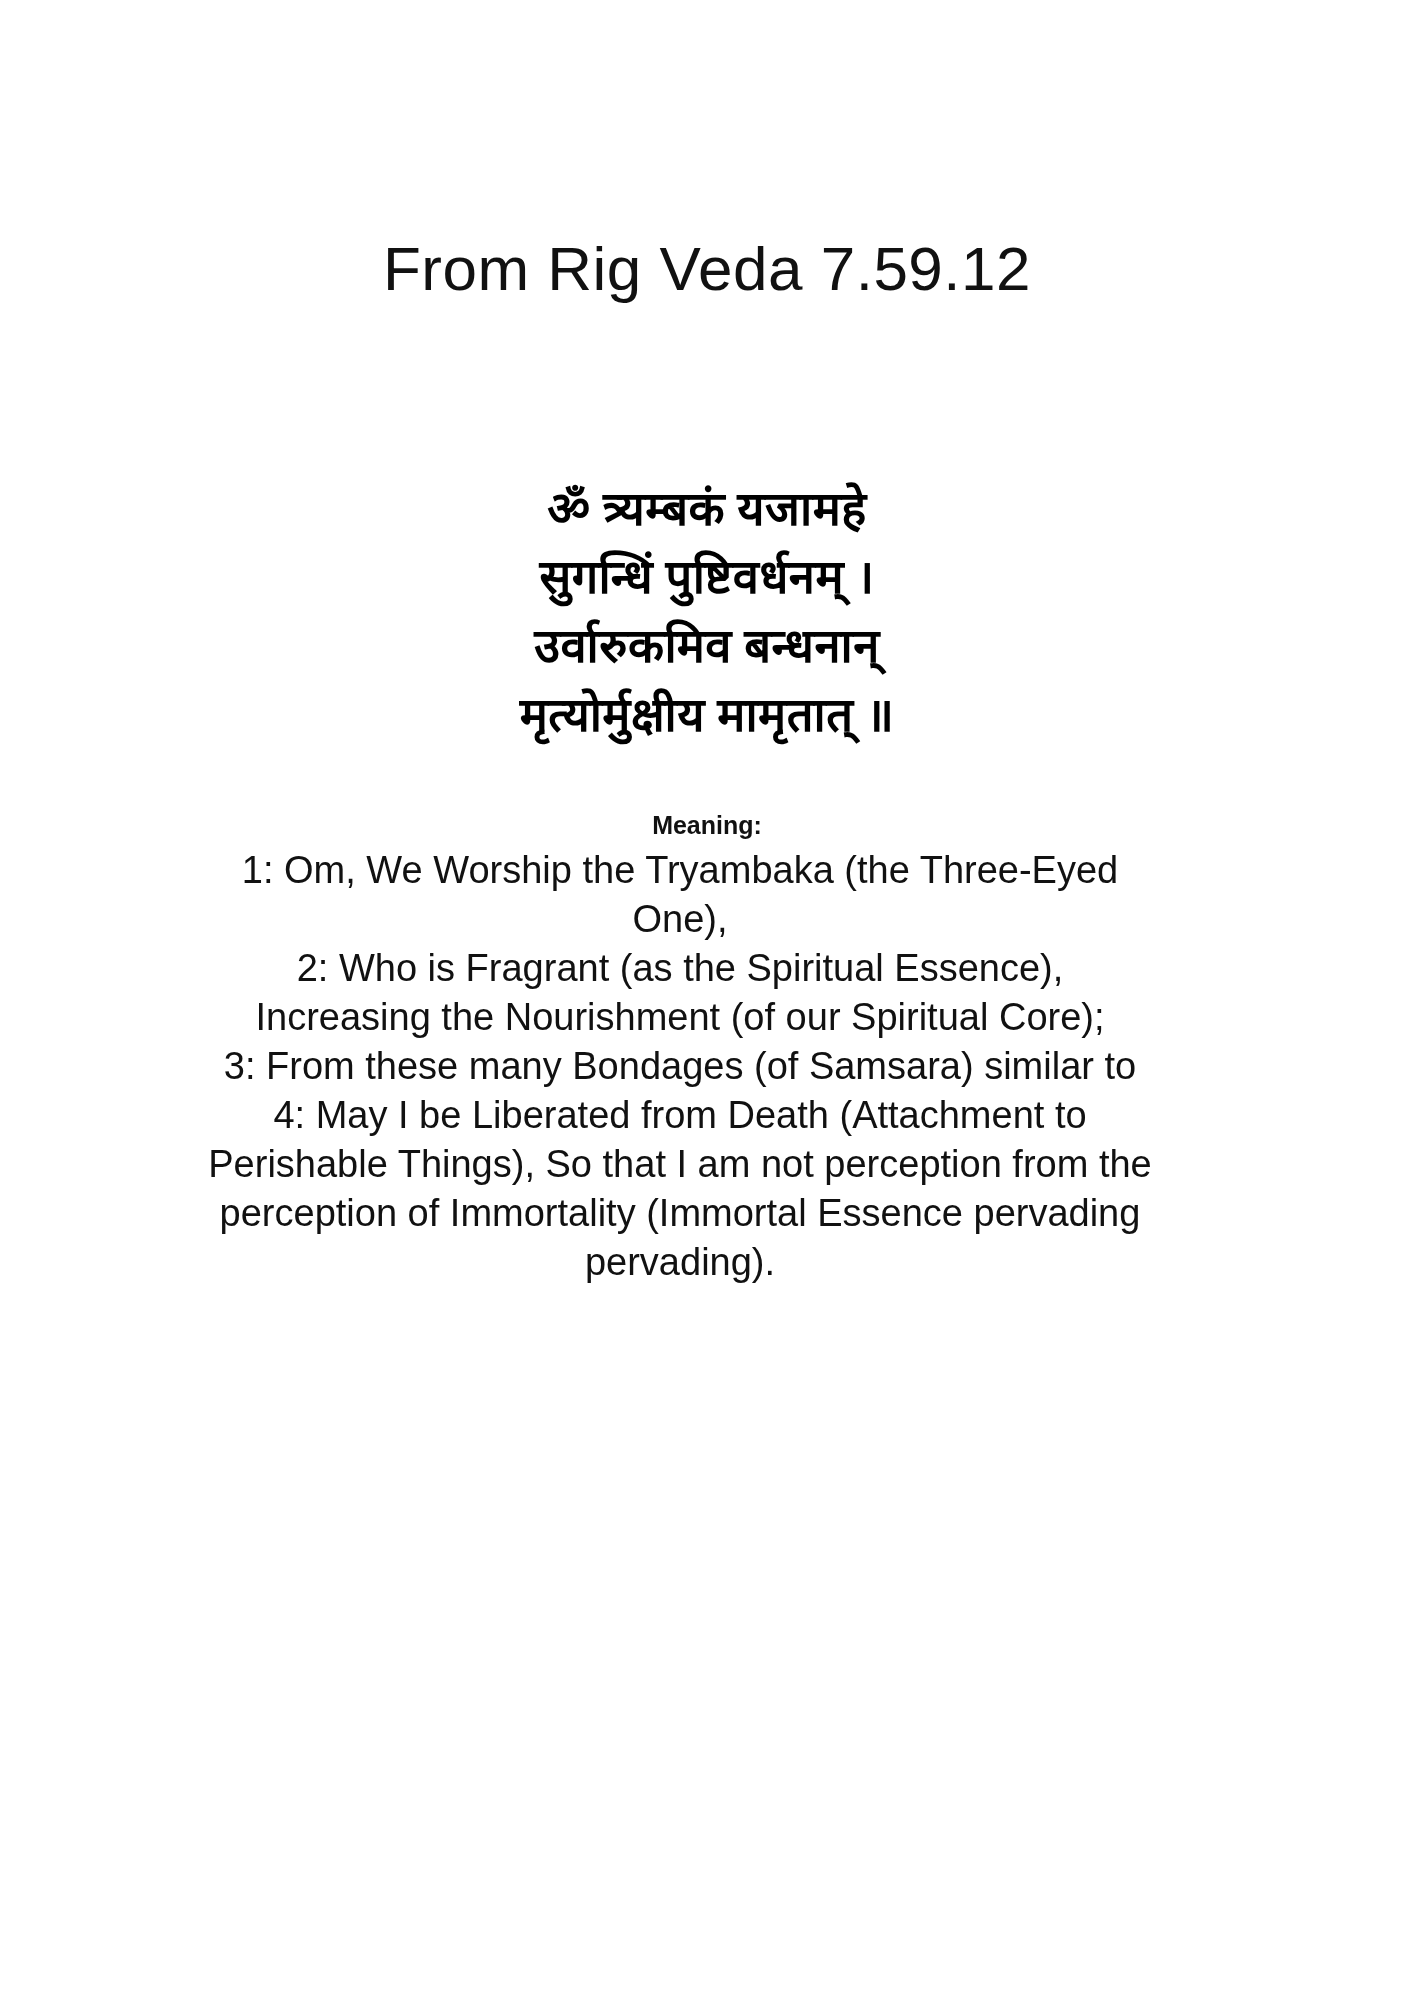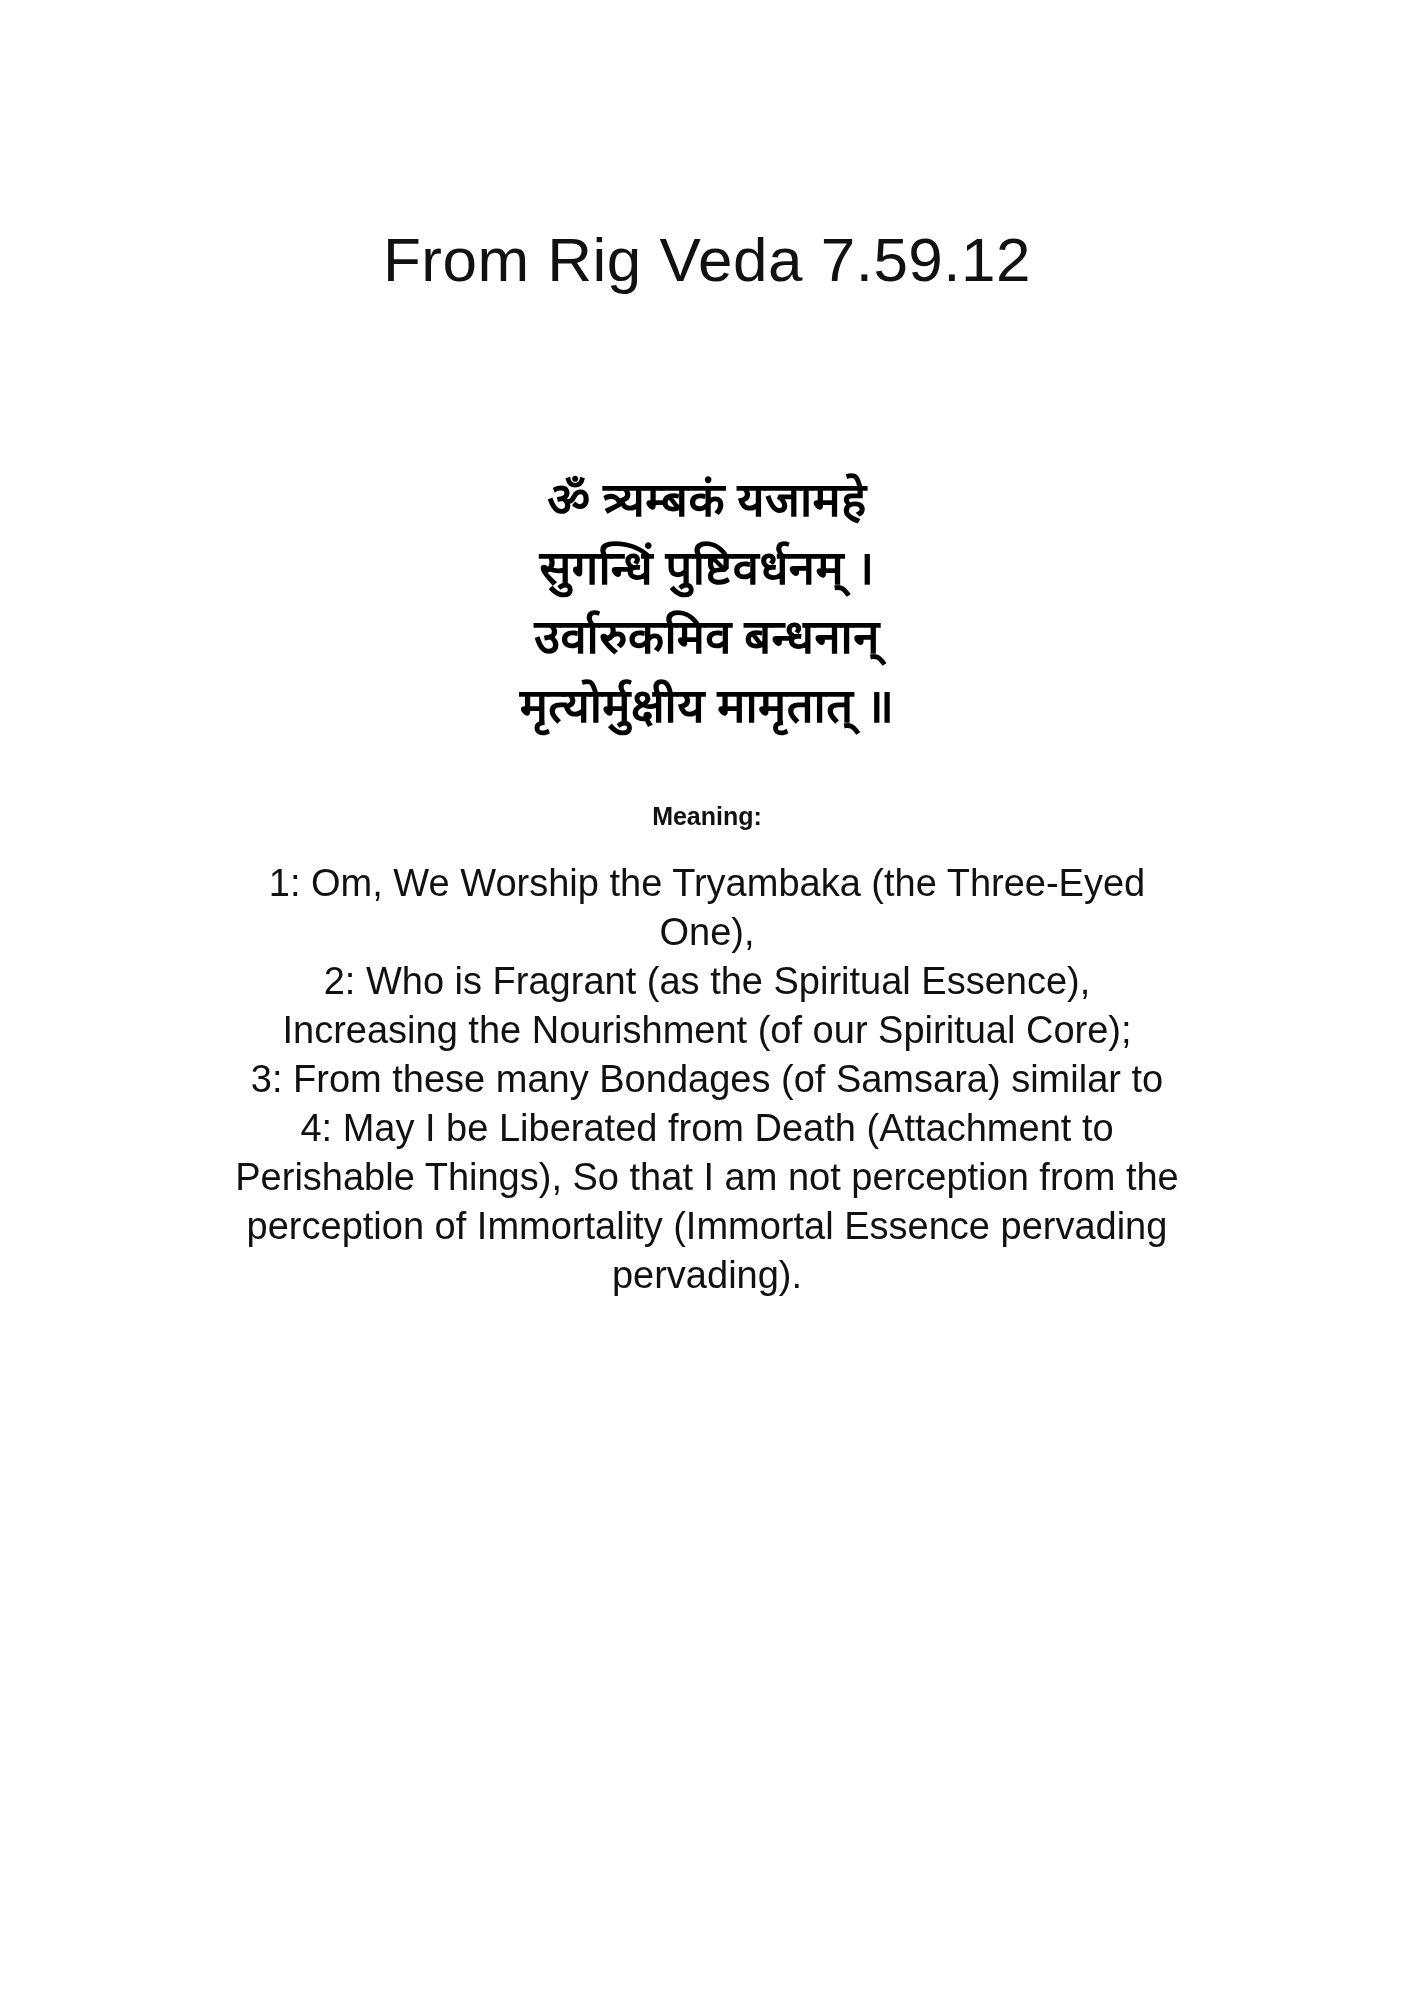--- a/index.html
+++ b/index.html
@@ -11,24 +11,23 @@
     width: 1414px;
     height: 2000px;
     font-family: "Liberation Sans", sans-serif;
     color: #111111;
     overflow: hidden;
   }
   .page {
     width: 1414px;
     height: 2000px;
     box-sizing: border-box;
-    padding: 4px 120px;
+    padding: 13px 120px;
     display: flex;
     flex-direction: column;
-    align-items: center;
   }
   .title {
     margin-top: 222px;
     font-size: 62px;
     font-weight: 400;
     letter-spacing: 0.5px;
     text-align: center;
     line-height: 1.1;
     color: #111111;
   }
@@ -48,21 +47,21 @@
     font-family: Liberation Serif, serif;
   }
   .meaning-label {
     margin-top: 62px;
     font-size: 25px;
     font-weight: 700;
     text-align: center;
     color: #111111;
   }
   .meaning {
-    margin-top: 28px;
+    margin-top: 6px;
     width: 1120px;
     text-align: center;
     font-size: 38px;
     line-height: 1.29;
     color: #111111;
     font-weight: 400;
   }
   .meaning .mline {
     display: block;
     white-space: nowrap;

